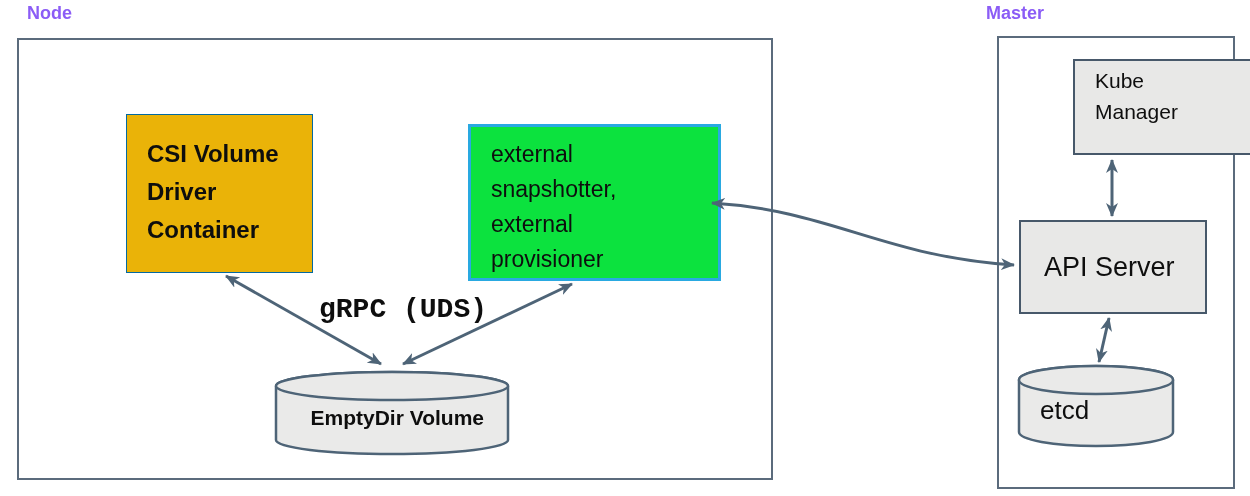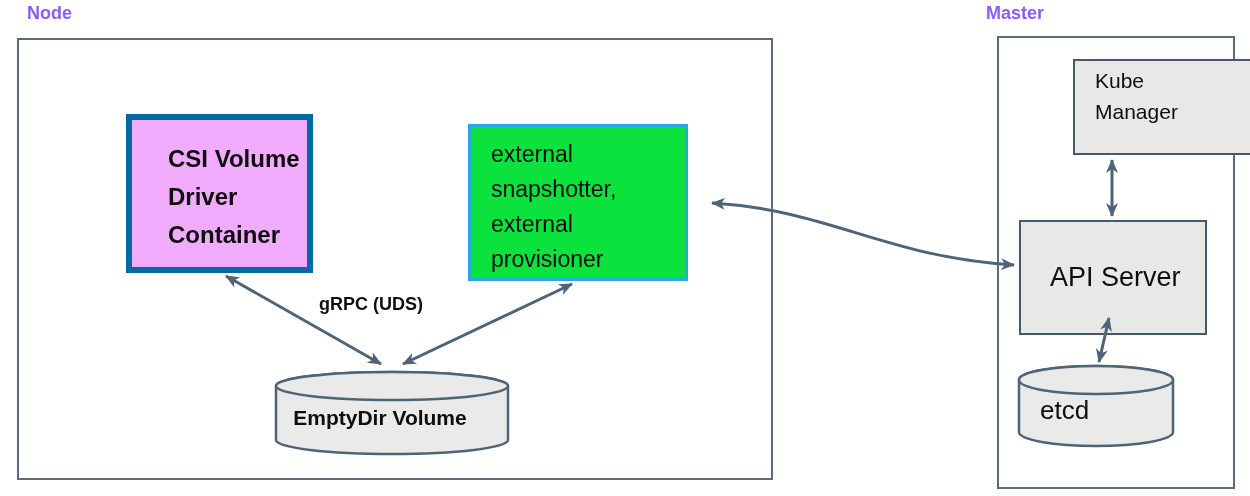--- a/index.html
+++ b/index.html
@@ -30,61 +30,62 @@
   #master-box { left: 997px; top: 36px; width: 234px; height: 449px; }
   #ss-title {
     position: absolute;
     left: 27px; top: 46px;
     font-size: 28px;
     z-index: 2;
   }
   .fillbox { position: absolute; z-index: 2; box-sizing: border-box; }
   #csi-box {
     left: 126px; top: 114px; width: 187px; height: 159px;
-    background: #f0abfc;
-    border: 6px solid #0369a1;
-    padding: 20px 0 0 36px;
+    background: #eab308;
+    border: 1px solid #0369a1;
+    padding: 20px 0 0 20px;
     font-size: 24px; font-weight: 700; line-height: 38px;
   }
   #ext-box {
-    left: 468px; top: 124px; width: 220px; height: 157px;
+    left: 468px; top: 124px; width: 253px; height: 157px;
     background: #0ce23e;
     border: 3px solid #29a9e1;
     padding: 10px 0 0 20px;
     font-size: 23px; line-height: 35px;
   }
   #grpc-label {
     position: absolute;
     left: 319px; top: 294px;
-    font-size: 18px; font-weight: 700;
+    font-size: 28px; font-weight: 700;
     z-index: 2;
+    font-family: Liberation Mono, monospace;
   }
   .graybox {
     position: absolute; z-index: 2; box-sizing: border-box;
     background: #e8e8e7;
     border: 2px solid #47586a;
   }
   #kcm-box {
     left: 1073px; top: 59px; width: 212px; height: 96px;
     padding: 4px 0 0 20px;
     font-size: 21px; line-height: 31px;
   }
   #api-box {
-    left: 1019px; top: 220px; width: 188px; height: 115px;
+    left: 1019px; top: 220px; width: 188px; height: 94px;
     display: flex; align-items: center;
-    padding-left: 29px;
+    padding-left: 23px;
     font-size: 27px;
   }
   #arrow-layer { position: absolute; left: 0; top: 0; z-index: 5; pointer-events: none; }
   .cyl-label {
     position: absolute; z-index: 6;
   }
   #emptydir-label {
     left: 276px; top: 406px; width: 208px;
-    text-align: center;
+    text-align: right;
     font-size: 21px; font-weight: 700;
   }
   #etcd-label {
     left: 1040px; top: 395px;
     font-size: 26px;
   }
 </style>
 </head>
 <body>
 

